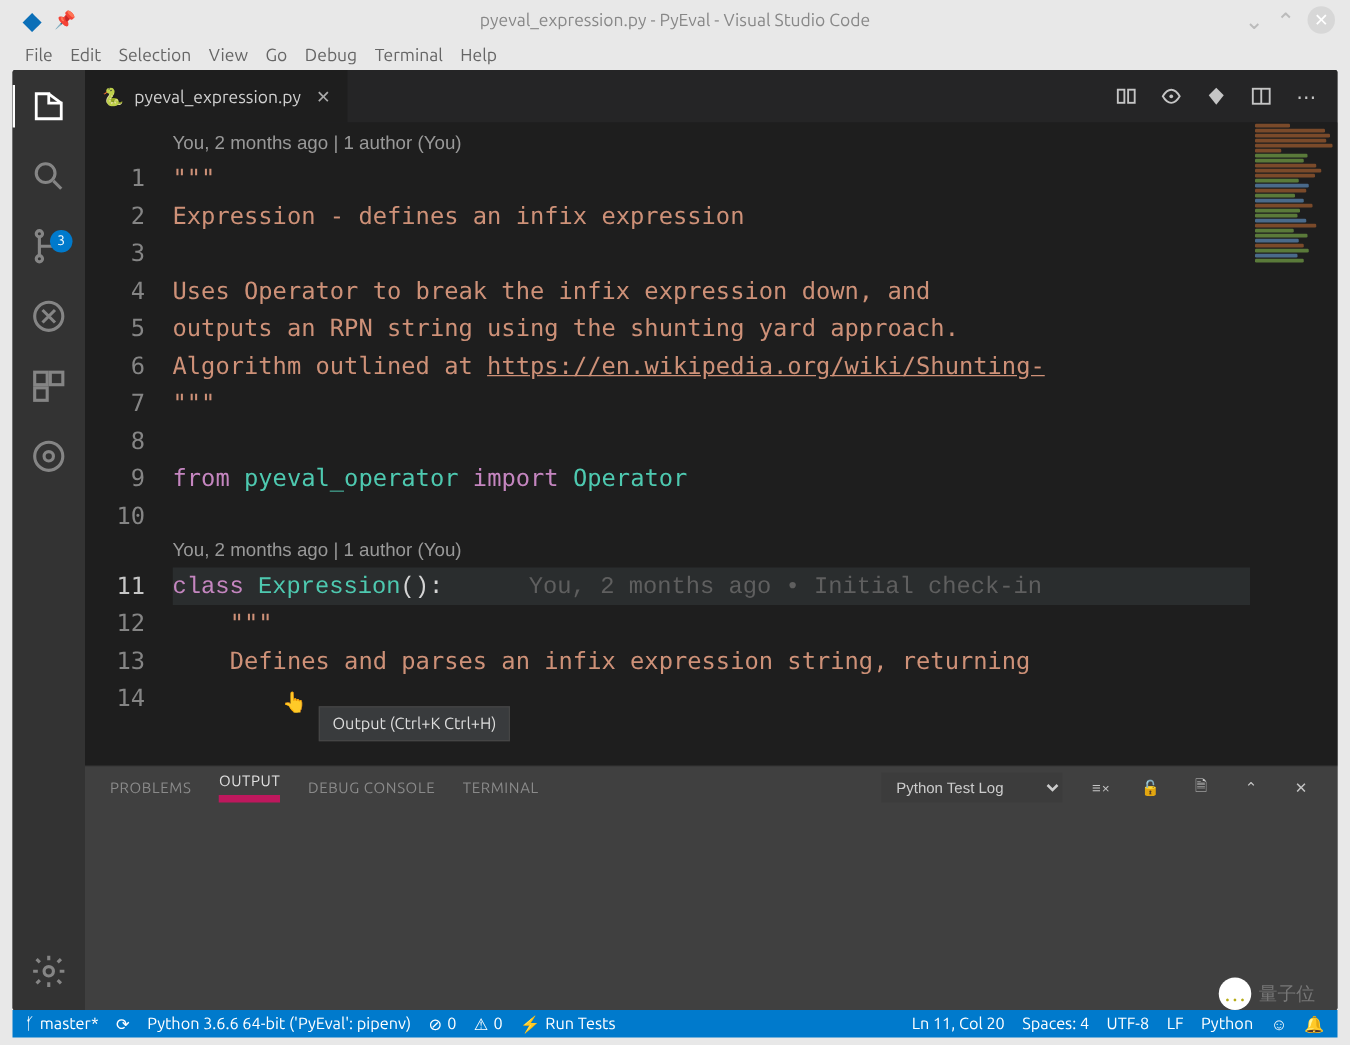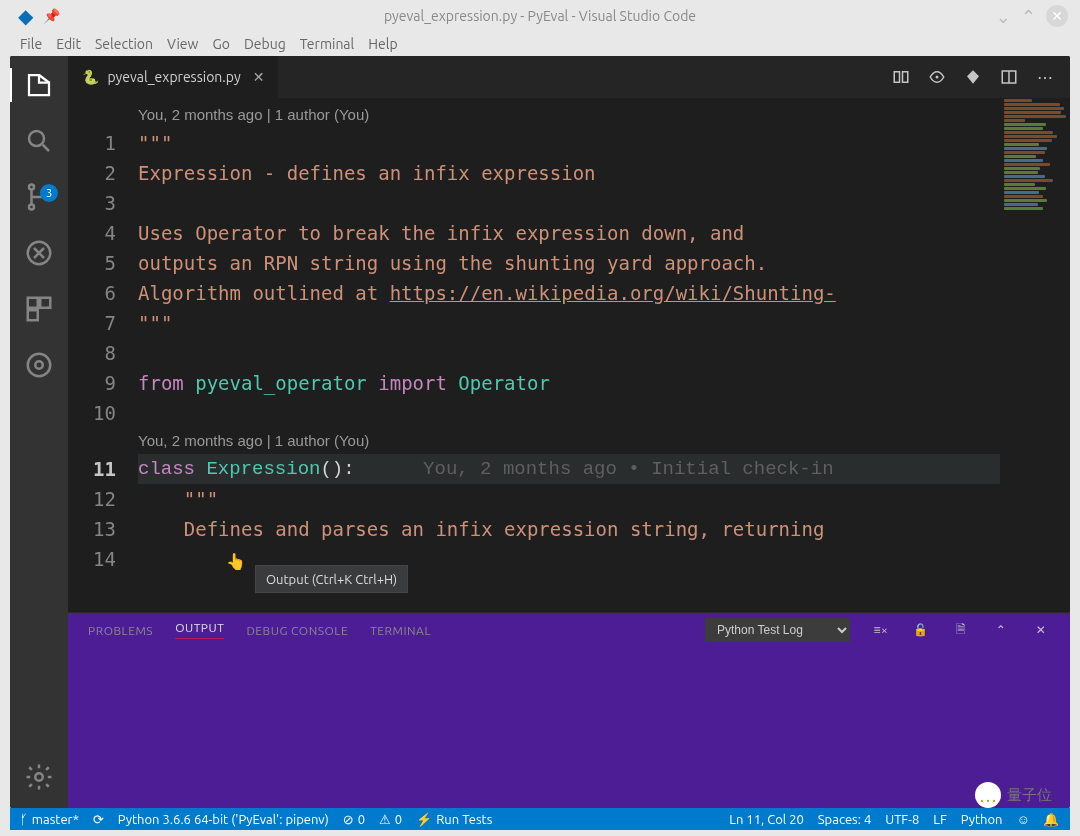--- a/index.html
+++ b/index.html
@@ -33,39 +33,39 @@
 .tab { display: flex; align-items: center; gap: 8px; padding: 0 14px; background: #1e1e1e; color: #d0d0d0; font-size: 14px; }
 .tab .pyicon { color: #4b8bbe; font-size: 14px; }
 .tab .closex { color: #aaa; margin-left: 4px; }
 .tabbar .spacer { flex: 1; }
 .tab-actions { display: flex; align-items: center; gap: 18px; padding-right: 16px; color: #c5c5c5; }
 .tab-actions .ticon { width: 18px; height: 18px; display: flex; align-items: center; justify-content: center; }
 
 
 .editor-wrap { flex: 1; display: flex; position: relative; background: #1e1e1e; }
 .gutter { width: 70px; text-align: right; padding-right: 22px; color: #858585; font-family: "Consolas","Menlo",monospace; font-size: 19px; line-height: 30px; padding-top: 30px; }
-.gutter .cur { color: #c6c6c6; font-weight: 700; }
+.gutter .cur { color: #c6c6c6; font-weight: 400; }
 .code { flex: 1; font-family: "Consolas","Menlo",monospace; font-size: 19px; line-height: 30px; padding-top: 4px; color: #d4d4d4; position: relative; overflow: hidden; }
 .codelens { font-family: -apple-system,"Segoe UI",sans-serif; color: #999999; font-size: 15px; height: 26px; line-height: 26px; }
 .cline { height: 30px; white-space: pre; }
 .cline.hl { background: #2a2d2e; font-family: Liberation Mono, monospace; }
 .tok-str { color: #ce9178; }
 .tok-kw { color: #c586c0; }
 .tok-mod { color: #4ec9b0; }
 .tok-cls { color: #4ec9b0; }
 .tok-lnk { color: #ce9178; text-decoration: underline; }
 .tok-gl { color: #5f5f5f; }
 
 .minimap { width: 70px; background: #1e1e1e; position: relative; overflow: hidden; }
 .minimap .mline { height: 3px; margin: 1px 4px; border-radius: 1px; }
 
 
-.panel { height: 196px; background: #4c1d95; border-top: 1px solid #2a2a2a; display: flex; flex-direction: column; }
+.panel { height: 196px; background: #404040; border-top: 1px solid #2a2a2a; display: flex; flex-direction: column; }
 .panel-tabs { height: 34px; display: flex; align-items: center; gap: 22px; padding: 0 20px; color: #8a8a8a; font-size: 12px; letter-spacing: .5px; }
-.panel-tabs .ptab.active { color: #e0e0e0; border-bottom: 1px solid #be185d; padding-bottom: 4px; }
+.panel-tabs .ptab.active { color: #e0e0e0; border-bottom: 6px solid #be185d; padding-bottom: 4px; }
 .panel-tabs .spacer { flex: 1; }
 .panel-tabs select { background: #3c3c3c; color: #ccc; border: none; padding: 4px 30px 4px 8px; font-size: 12px; }
 .panel-tabs .picon { color: #c5c5c5; width: 18px; height: 18px; display:flex; align-items:center; justify-content:center; }
 
 .tooltip { position: absolute; background: #393b3d; color: #ddd; padding: 6px 10px; font-size: 13px; border: 1px solid #454545; left: 255px; top: 565px; z-index: 10; }
 .cursor-hand { position: absolute; left: 226px; top: 552px; color: #fff; font-size: 16px; z-index: 11; }
 
 
 .statusbar { position: absolute; bottom: 6px; left: 10px; right: 10px; height: 22px; background: #007acc; color: #fff; display: flex; align-items: center; font-size: 13px; padding: 0 10px; gap: 14px; }
 .statusbar .spacer { flex: 1; }

